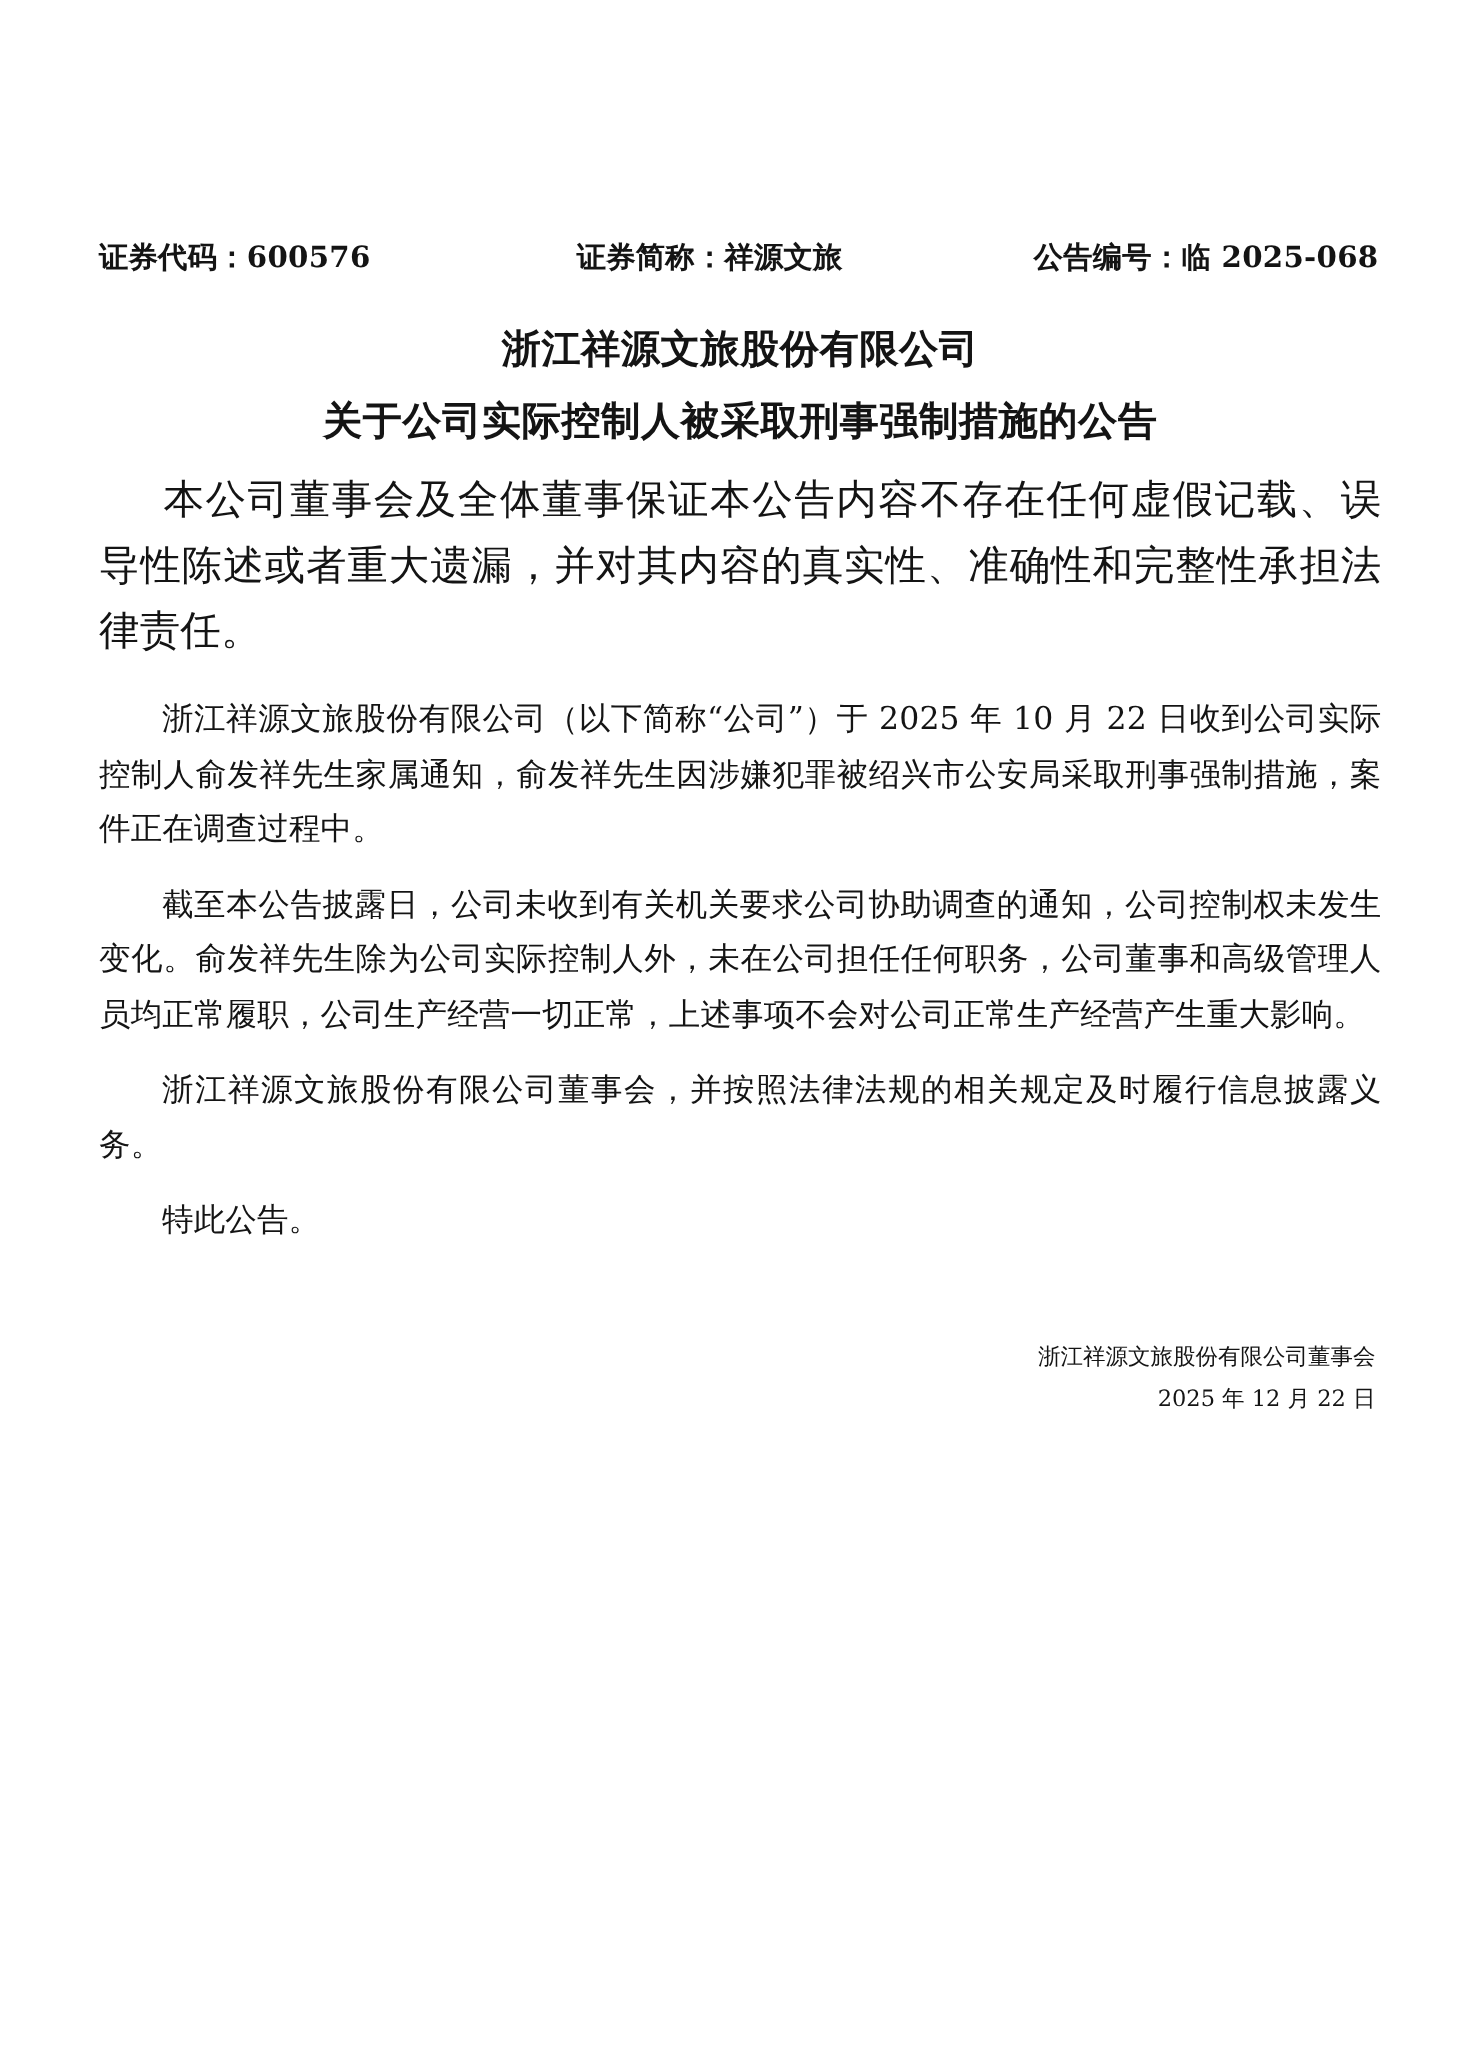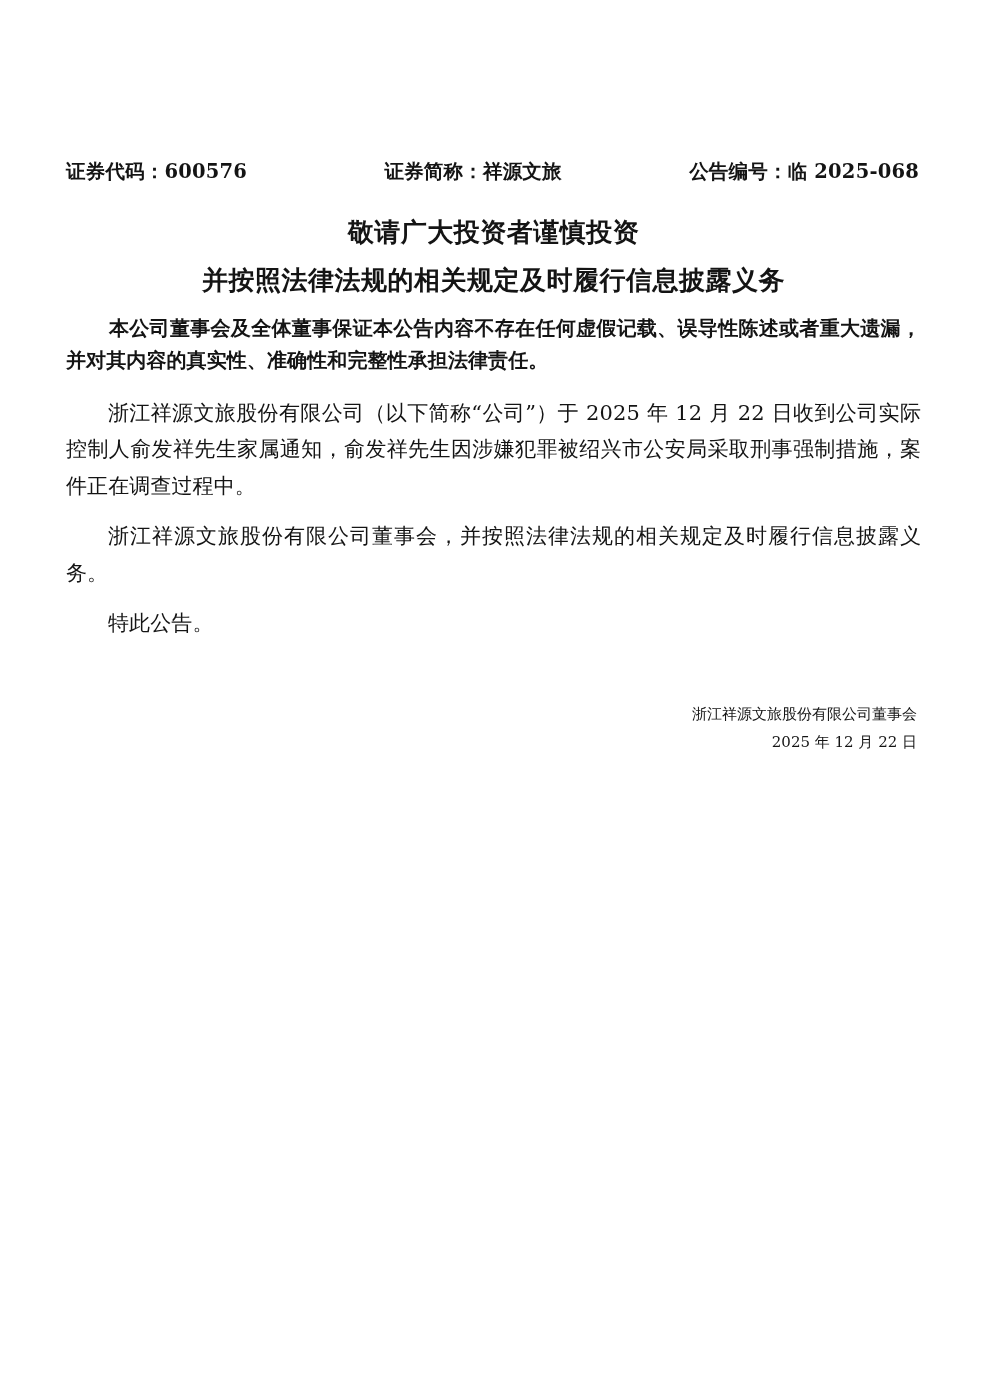--- a/index.html
+++ b/index.html
@@ -53,22 +53,22 @@
   .title-sub {
     text-align: center;
     font-size: 26px;
     font-weight: bold;
     margin-top: 13px;
     letter-spacing: 0.5px;
   }
 
   
   .disclaimer {
-    font-size: 20px;
-    font-weight: bold;
+    font-size: 27px;
+    font-weight: normal;
     line-height: 1.62;
     margin-top: 14px;
     text-align: justify;
     text-indent: 43px;
     letter-spacing: 0.1px;
   }
 
   
   .para {
     font-size: 21px;
@@ -143,26 +143,27 @@
 <body>
 
 <div class="page">
 
   <div class="header-row">
     <span class="h-item h-code">证券代码：600576</span>
     <span class="h-item h-abbr">证券简称：祥源文旅</span>
     <span class="h-item h-no">公告编号：临 2025-068</span>
   </div>
 
-  <div class="title-main">敬请广大投资者谨慎投资</div>
-  <div class="title-sub">并按照法律法规的相关规定及时履行信息披露义务</div>
+  <div class="title-main">浙江祥源文旅股份有限公司</div>
+  <div class="title-sub">关于公司实际控制人被采取刑事强制措施的公告</div>
 
   <div class="disclaimer">本公司董事会及全体董事保证本公告内容不存在任何虚假记载、误导性陈述或者重大遗漏，并对其内容的真实性、准确性和完整性承担法律责任。</div>
 
-  <div class="para first">浙江祥源文旅股份有限公司（以下简称“公司”）于 2025 年 12 月 22 日收到公司实际控制人俞发祥先生家属通知，俞发祥先生因涉嫌犯罪被绍兴市公安局采取刑事强制措施，案件正在调查过程中。</div>
+  <div class="para first">浙江祥源文旅股份有限公司（以下简称“公司”）于 2025 年 10 月 22 日收到公司实际控制人俞发祥先生家属通知，俞发祥先生因涉嫌犯罪被绍兴市公安局采取刑事强制措施，案件正在调查过程中。</div>
+  <div class="para">截至本公告披露日，公司未收到有关机关要求公司协助调查的通知，公司控制权未发生变化。俞发祥先生除为公司实际控制人外，未在公司担任任何职务，公司董事和高级管理人员均正常履职，公司生产经营一切正常，上述事项不会对公司正常生产经营产生重大影响。</div>
   <div class="para">浙江祥源文旅股份有限公司董事会，并按照法律法规的相关规定及时履行信息披露义务。</div>
 
 
   <div class="para">特此公告。</div>
 
   <div class="sign">
     <div>浙江祥源文旅股份有限公司董事会</div>
     <div>2025 年 12 月 22 日</div>
   </div>
 

